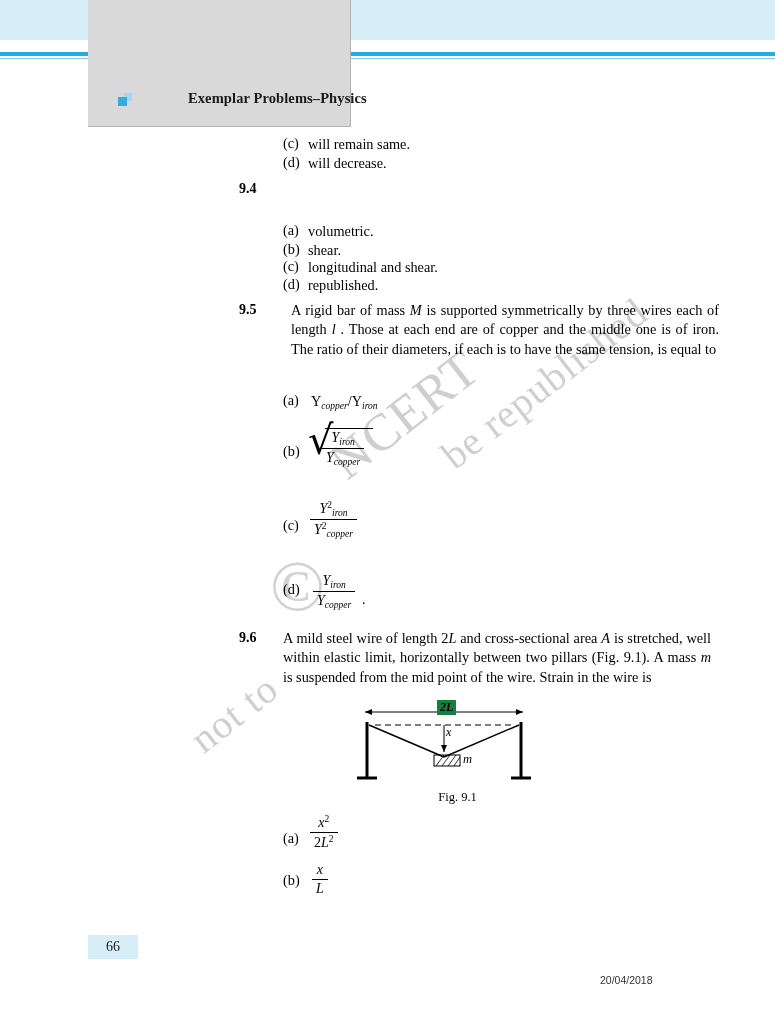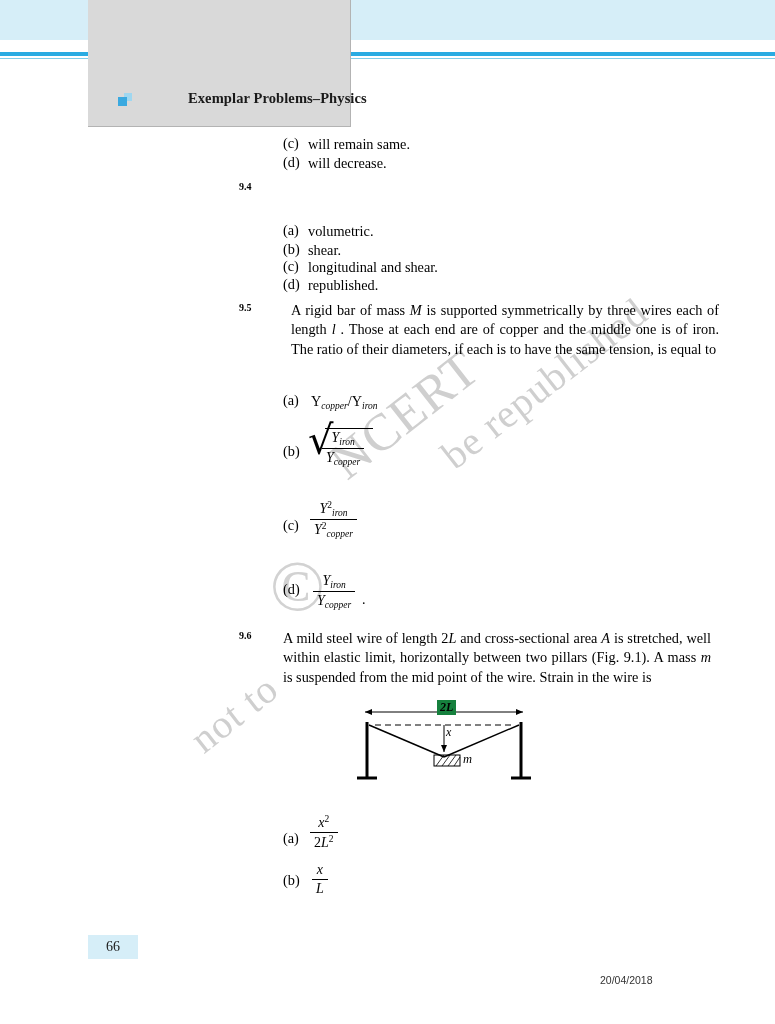--- a/index.html
+++ b/index.html
@@ -122,21 +122,21 @@
 
   
   .content {
     position: absolute;
     left: 0; top: 0;
     width: 775px; height: 1024px;
   }
   .qnum {
     position: absolute;
     font-weight: bold;
-    font-size: 10px;
+    font-size: 14px;
     font-family: "Liberation Serif", serif;
   }
   .para {
     position: absolute;
     font-size: 14.3px;
     line-height: 19.4px;
     text-align: justify;
     font-family: "Liberation Serif", serif;
   }
   .opt {
@@ -300,20 +300,21 @@
       <rect x="89" y="55" width="26" height="11" fill="none" stroke="#000" stroke-width="1"></rect>
       <line x1="91" y1="66" x2="99" y2="55" stroke="#000" stroke-width="0.8"></line>
       <line x1="97" y1="66" x2="105" y2="55" stroke="#000" stroke-width="0.8"></line>
       <line x1="103" y1="66" x2="111" y2="55" stroke="#000" stroke-width="0.8"></line>
       <line x1="109" y1="66" x2="115" y2="57" stroke="#000" stroke-width="0.8"></line>
     </svg>
     <div style="position:absolute; left:92px; top:0px; font-size:12px; font-style:italic; background:#15803d; padding:0 3px;font-weight:bold;">2L</div>
     <div style="position:absolute; left:101px; top:25px; font-size:12px; font-style:italic;">x</div>
     <div style="position:absolute; left:118px; top:52px; font-size:12.5px; font-style:italic;">m</div>
   </div>
+  <div class="figcap">Fig. 9.1</div>
 
   <div class="opt-lbl" style="left:283px; top:830px;">(a)</div>
   <div class="frac" style="left:310px; top:814px;">
     <span class="num"><i class="mt-x">x</i><span class="sup mt-sq">2</span></span>
     <span class="den"><span class="mt-two">2</span><i class="mt-L">L</i><span class="sup mt-sq">2</span></span>
   </div>
 
   <div class="opt-lbl" style="left:283px; top:872px;">(b)</div>
   <div class="frac" style="left:312px; top:862px;">
     <span class="num"><i class="mt-x">x</i></span>

